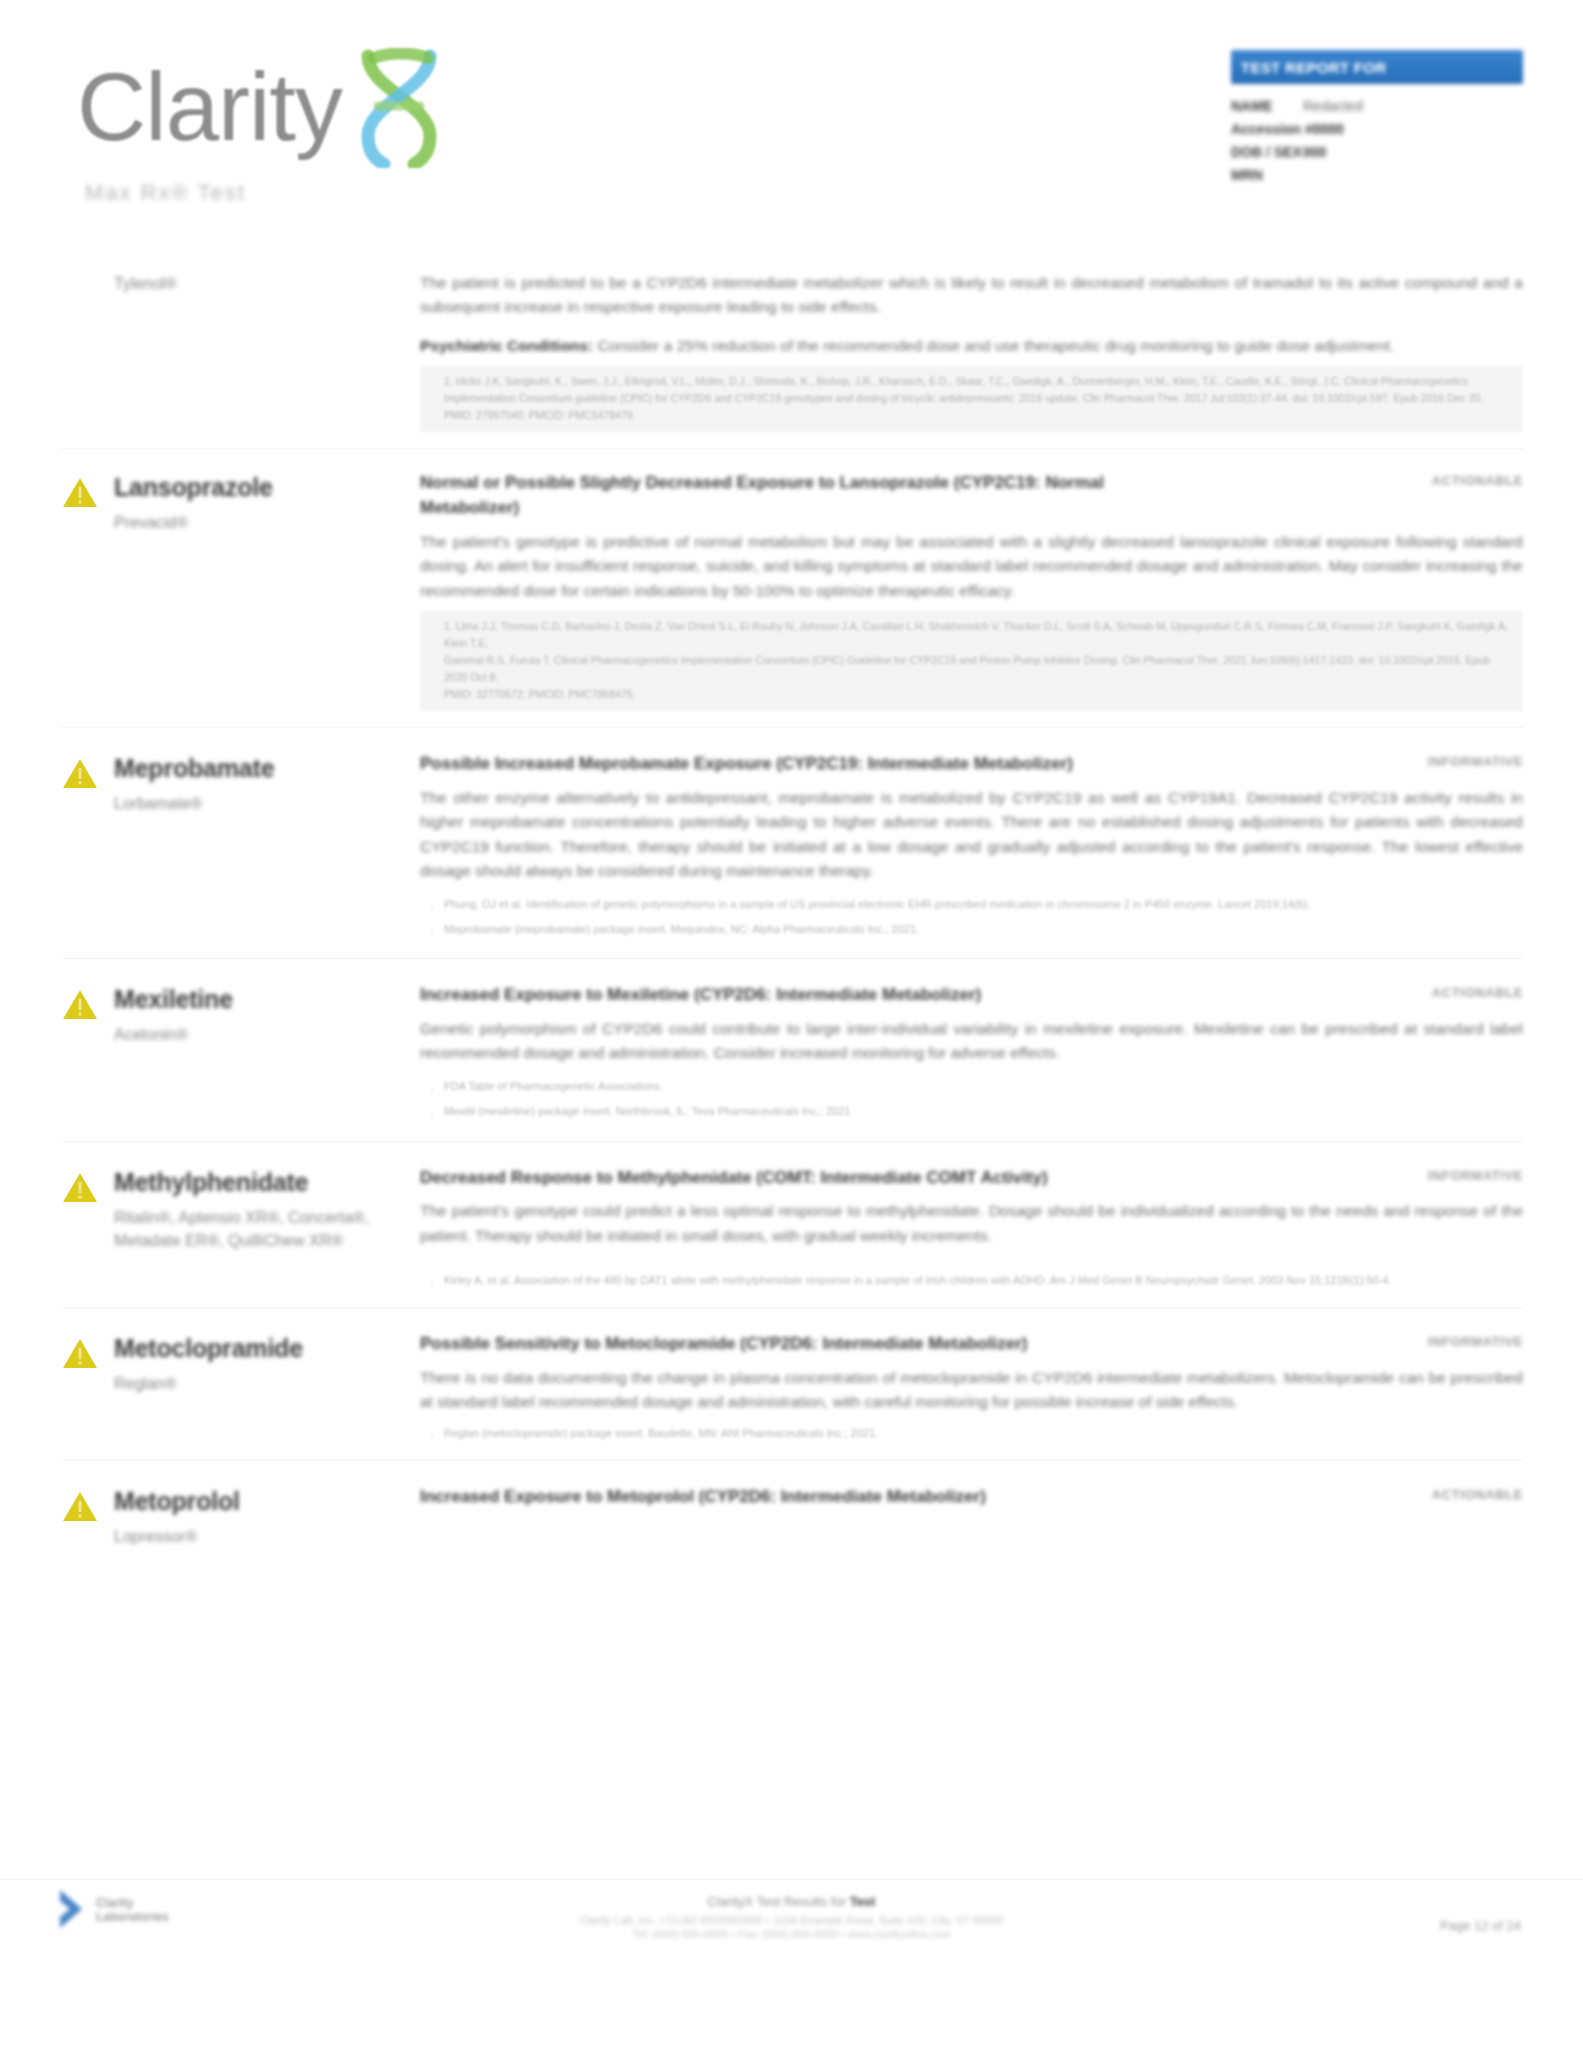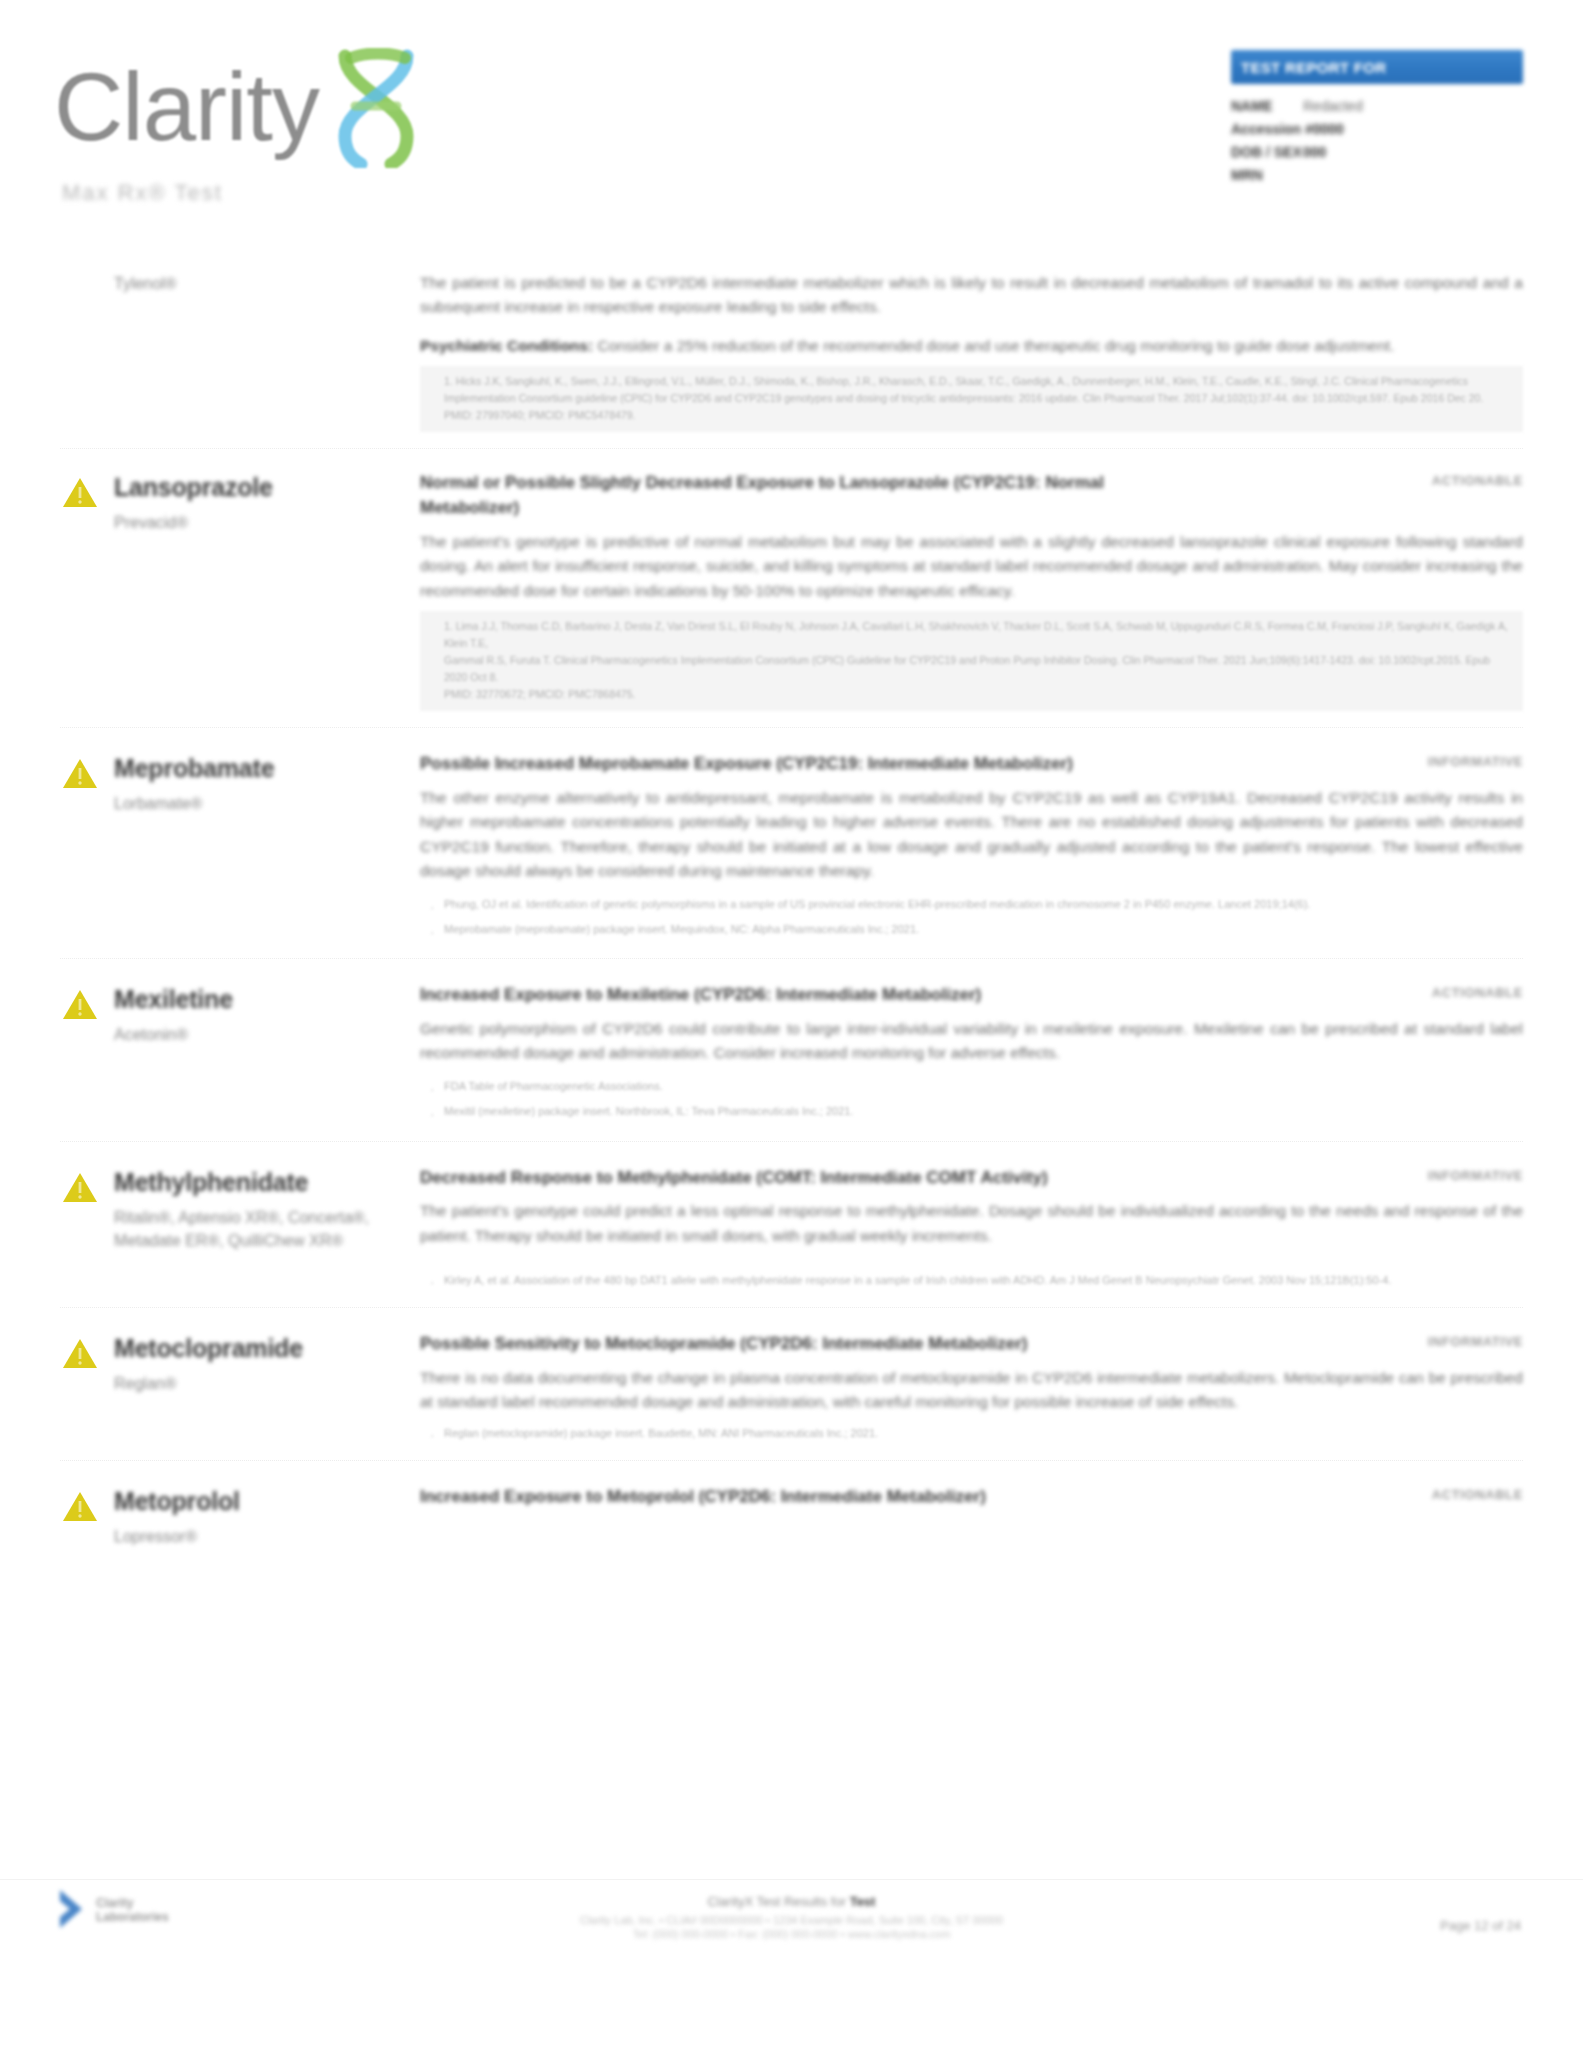--- a/index.html
+++ b/index.html
@@ -23,21 +23,21 @@
   }
 
   
   .header {
     position: absolute;
     top: 0; left: 0; right: 0;
     height: 262px;
   }
   .logo-wrap {
     position: absolute;
-    left: 54px;
+    left: 77px;
     top: 42px;
     width: 560px;
   }
   .logo-row {
     display: flex;
     align-items: center;
   }
   .logo-word {
     font-size: 96px;
     line-height: 1;

